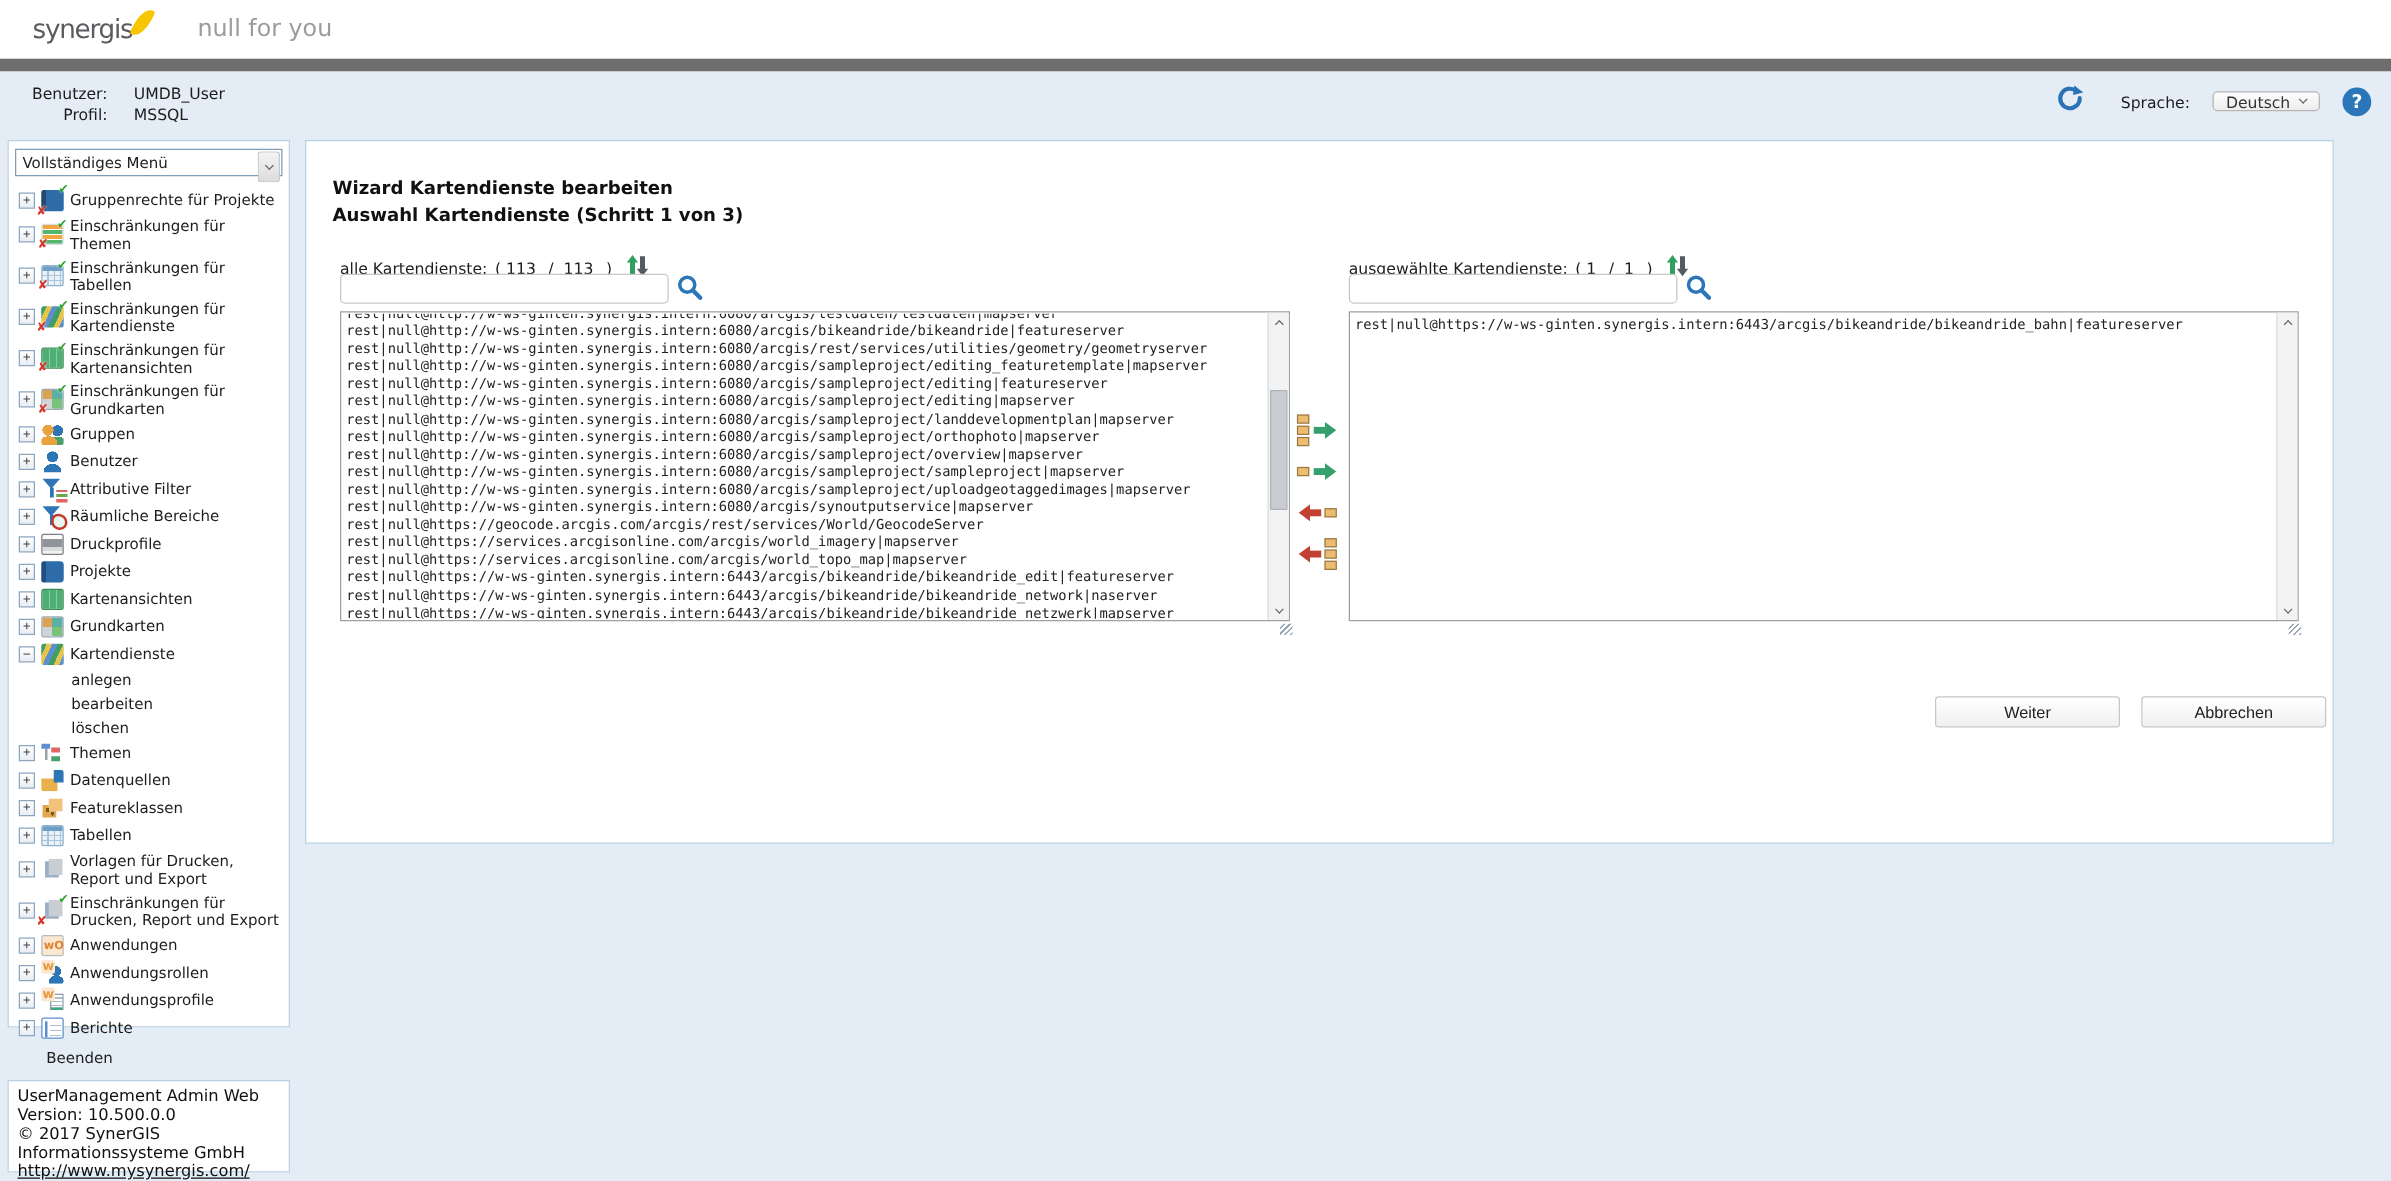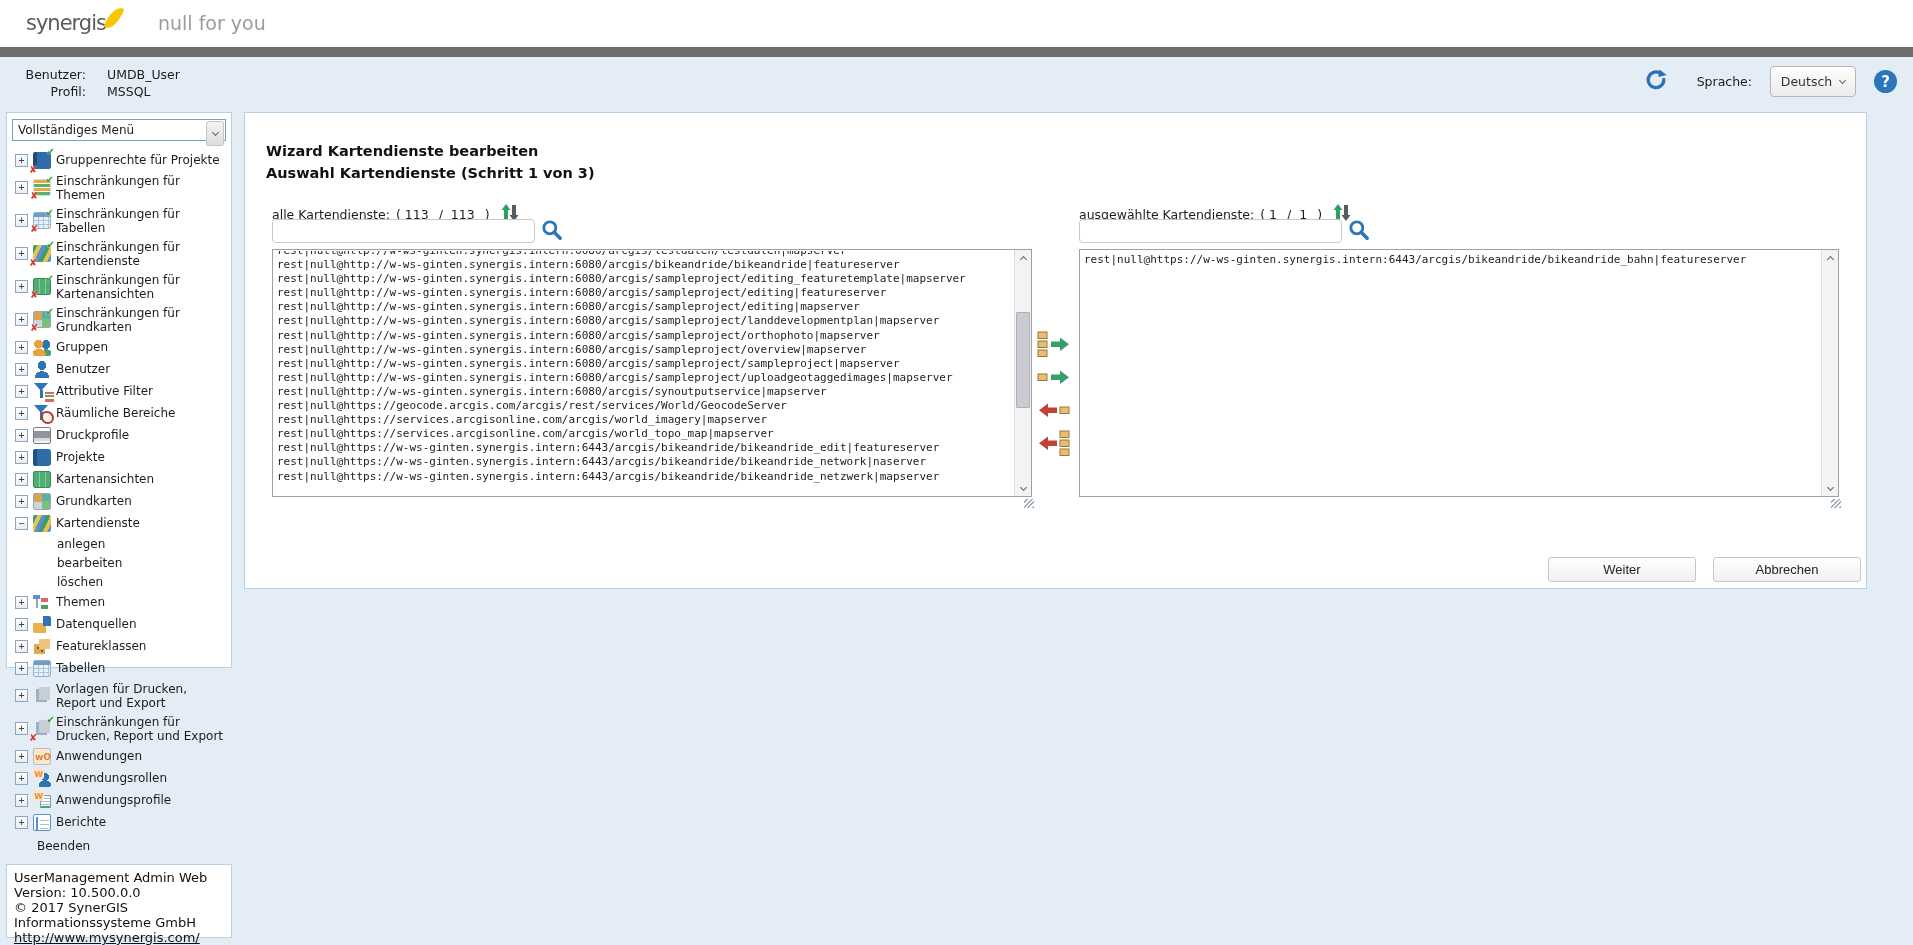--- a/index.html
+++ b/index.html
@@ -15,31 +15,31 @@
                  transform:skewX(-22deg) rotate(8deg); border-radius:60% 20% 60% 20%; }
   .tagline { position:absolute; left:158px; top:12px; font-size:19px; color:#9b9b9b; }
   .graybar { position:absolute; left:0; top:47px; width:1913px; height:10px; background:#6e6e6e; }
 
   
   .userinfo { position:absolute; left:14px; top:66px; font-size:12.5px; color:#1c1c1c; }
   .userinfo .row { display:flex; line-height:17px; }
   .userinfo .lbl { width:72px; text-align:right; margin-right:21px; }
   .topright { position:absolute; right:16px; top:66px; display:flex; align-items:center; gap:18px; }
   .lang-label { font-size:12.5px; color:#1c1c1c; }
-  .lang-btn { width:86px; height:31px; border:1px solid #b6b6b6; border-radius:4px;
+  .lang-btn { width:86px; height:16px; border:1px solid #b6b6b6; border-radius:4px;
               background:linear-gradient(#fefefe,#ececec); display:flex; align-items:center;
               justify-content:center; gap:8px; font-size:12.5px; color:#333; cursor:pointer; }
   .chev { display:inline-block; width:5px; height:5px; border-right:1.6px solid #666; border-bottom:1.6px solid #666; }
   .chev.down { transform:rotate(45deg); margin-top:-3px; }
   .chev.up { transform:rotate(-135deg); margin-top:3px; }
   .help-circle { width:23px; height:23px; border-radius:50%; background:#2a76b8; color:#fff;
                  font-weight:bold; font-size:15px; display:flex; align-items:center; justify-content:center; cursor:pointer; }
 
   
-  .sidebar { position:absolute; left:6px; top:112px; width:226px; height:556px; background:#fff;
+  .sidebar { position:absolute; left:6px; top:112px; width:226px; height:710px; background:#fff;
              border:1px solid #b9d1e5; }
   .menu-select { position:absolute; left:5px; top:6px; width:214px; height:22px; border:1px solid #7f9db9;
                  background:#fff; display:flex; align-items:center; font-size:12px; color:#222;
                  padding-left:5px; cursor:pointer; }
   .menu-select .btn { position:absolute; right:1px; top:1px; bottom:1px; width:18px;
                       background:linear-gradient(#f4f4f4,#dcdcdc); border-left:1px solid #b9c6d2;
                       display:flex; align-items:center; justify-content:center; }
   .tree { position:absolute; left:0; top:36px; width:224px; }
   .trow { display:flex; align-items:center; gap:5px; padding:2.5px 2px 2.5px 8px; cursor:pointer; }
   .trow .tlabel { font-size:12px; line-height:14px; color:#1c1c1c; white-space:pre-line; }
@@ -128,21 +128,21 @@
       linear-gradient(#5b8fd0 0 0) 2px 2px/2px 13px no-repeat,
       repeating-linear-gradient(180deg,#fff 0 3px,#aebecd 3px 4px) 6px 2px/9px 13px no-repeat,#fff;
       border:1px solid #5b8fd0; }
 
   
   .sfooter { position:absolute; left:6px; top:864px; width:226px; height:74px; background:#fff;
              border:1px solid #b9d1e5; padding:5px 7px; font-size:13px; line-height:15px; color:#111; }
   .sfooter a { color:#111; text-decoration:underline; }
 
   
-  .main { position:absolute; left:244px; top:112px; width:1623px; height:477px; background:#fff;
+  .main { position:absolute; left:244px; top:112px; width:1623px; height:563px; background:#fff;
           border:1px solid #b9d1e5; }
   .wiz-title { position:absolute; left:21px; top:30px; font-size:14.5px; font-weight:bold; color:#111; }
   .wiz-sub   { position:absolute; left:21px; top:52px; font-size:14.5px; font-weight:bold; color:#111; }
 
   .grp-label { position:absolute; font-size:12.5px; color:#1c1c1c; display:flex; align-items:center; gap:6px; }
   .grp-label .num { margin:0 10px 0 4px; }
   .sort-ic { cursor:pointer; margin-left:4px; }
 
   .search-input { position:absolute; height:24px; border:1px solid #c8c8c8; border-radius:4px;
                   background:#fff; font-size:12px; padding:0 6px; outline:none; }
@@ -389,20 +389,21 @@
       <svg width="24" height="24" viewBox="0 0 22 22">
         <circle cx="9" cy="9" r="5.5" fill="none" stroke="#2a76b8" stroke-width="2.6"></circle>
         <line x1="13.2" y1="13.2" x2="18.5" y2="18.5" stroke="#2a76b8" stroke-width="3.2" stroke-linecap="round"></line>
       </svg>
     </span>
 
     <div class="listbox" style="left:27px; top:136px; width:760px; height:248px;" data-name="all-services-listbox">
       <div class="lrows clip-first" data-name="all-services-list">
           <div class="lrow" data-name="service-row">rest|null@http://w-ws-ginten.synergis.intern:6080/arcgis/testdaten/testdaten|mapserver</div>
           <div class="lrow" data-name="service-row">rest|null@http://w-ws-ginten.synergis.intern:6080/arcgis/bikeandride/bikeandride|featureserver</div>
+          <div class="lrow" data-name="service-row">rest|null@http://w-ws-ginten.synergis.intern:6080/arcgis/rest/services/utilities/geometry/geometryserver</div>
           <div class="lrow" data-name="service-row">rest|null@http://w-ws-ginten.synergis.intern:6080/arcgis/sampleproject/editing_featuretemplate|mapserver</div>
           <div class="lrow" data-name="service-row">rest|null@http://w-ws-ginten.synergis.intern:6080/arcgis/sampleproject/editing|featureserver</div>
           <div class="lrow" data-name="service-row">rest|null@http://w-ws-ginten.synergis.intern:6080/arcgis/sampleproject/editing|mapserver</div>
           <div class="lrow" data-name="service-row">rest|null@http://w-ws-ginten.synergis.intern:6080/arcgis/sampleproject/landdevelopmentplan|mapserver</div>
           <div class="lrow" data-name="service-row">rest|null@http://w-ws-ginten.synergis.intern:6080/arcgis/sampleproject/orthophoto|mapserver</div>
           <div class="lrow" data-name="service-row">rest|null@http://w-ws-ginten.synergis.intern:6080/arcgis/sampleproject/overview|mapserver</div>
           <div class="lrow" data-name="service-row">rest|null@http://w-ws-ginten.synergis.intern:6080/arcgis/sampleproject/sampleproject|mapserver</div>
           <div class="lrow" data-name="service-row">rest|null@http://w-ws-ginten.synergis.intern:6080/arcgis/sampleproject/uploadgeotaggedimages|mapserver</div>
           <div class="lrow" data-name="service-row">rest|null@http://w-ws-ginten.synergis.intern:6080/arcgis/synoutputservice|mapserver</div>
           <div class="lrow" data-name="service-row">rest|null@https://geocode.arcgis.com/arcgis/rest/services/World/GeocodeServer</div>

